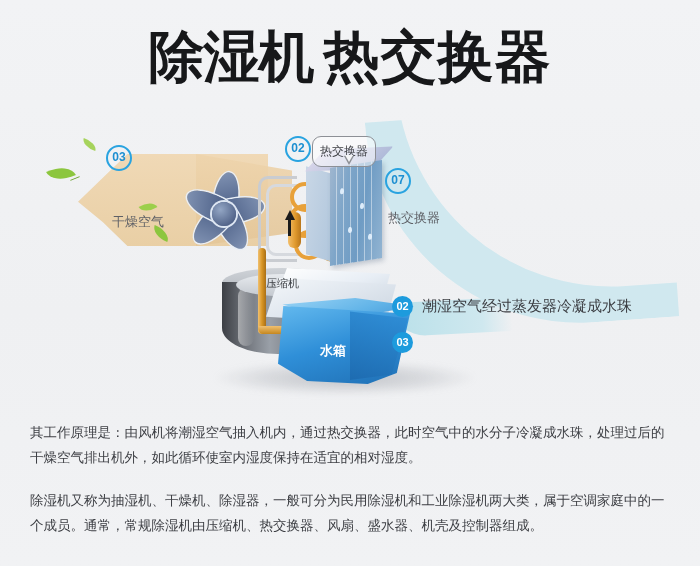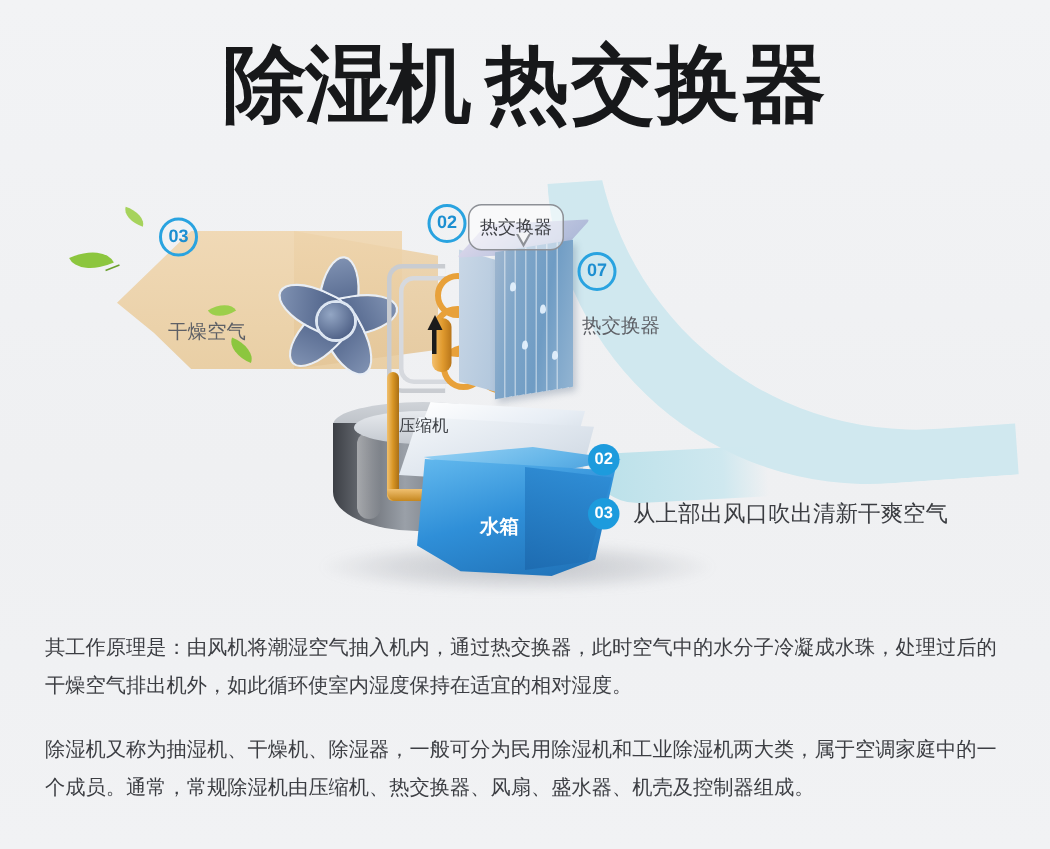--- a/index.html
+++ b/index.html
@@ -303,24 +303,24 @@
     <div class="badge" style="left:385px;top:50px;">07</div>
     <div class="lbl" style="left:388px;top:92px;">热交换器</div>
 
     <div class="tag-small" style="left:266px;top:158px;">压缩机</div>
     <div class="tag-white" style="left:320px;top:224px;">水箱</div>
   </div>
 
   <div class="legend">
     <div class="legend-row">
       <div class="n">02</div>
+      <div class="txt">潮湿空气经过蒸发器冷凝成水珠</div>
     </div>
     <div class="legend-row">
       <div class="n">03</div>
-      <div class="txt">从上部出风口吹出清新干爽空气</div>
     </div>
   </div>
 
 
   <div class="body-text">
     <p class="para">其工作原理是：由风机将潮湿空气抽入机内，通过热交换器，此时空气中的水分子冷凝成水珠，处理过后的干燥空气排出机外，如此循环使室内湿度保持在适宜的相对湿度。</p>
     <p class="para">除湿机又称为抽湿机、干燥机、除湿器，一般可分为民用除湿机和工业除湿机两大类，属于空调家庭中的一个成员。通常，常规除湿机由压缩机、热交换器、风扇、盛水器、机壳及控制器组成。</p>
   </div>
 
 </div>

